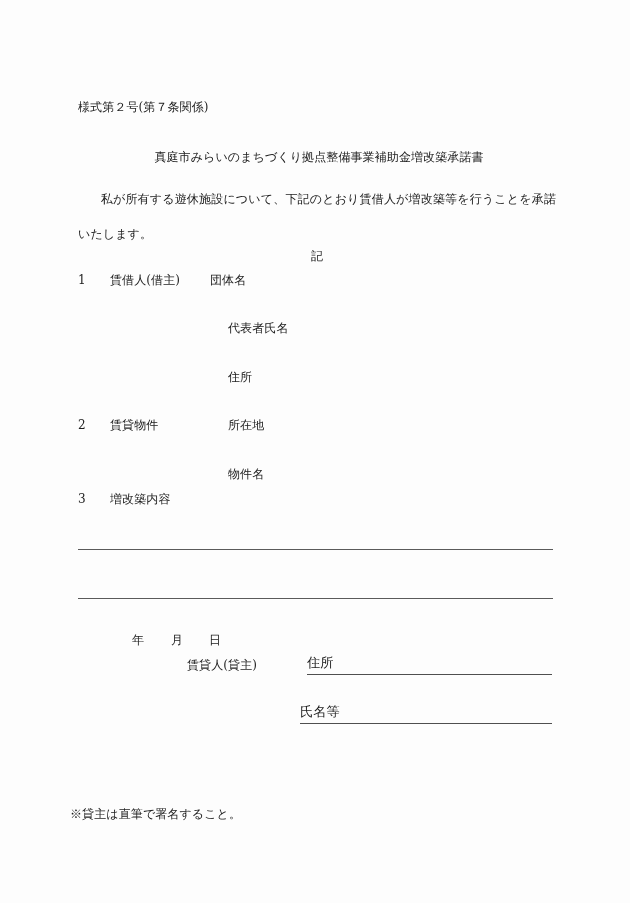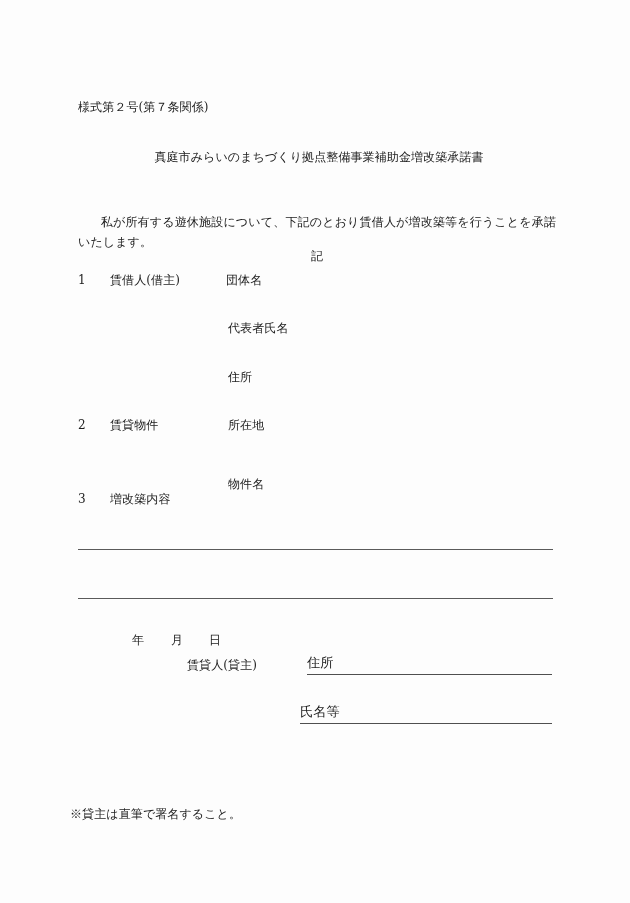--- a/index.html
+++ b/index.html
@@ -45,26 +45,26 @@
     width: 630px;
     text-align: center;
     white-space: nowrap;
     padding-left: 8px;
     box-sizing: border-box;
   }
 
   
   .intro {
     left: 78px;
-    top: 212px;
+    top: 182px;
     width: 478px;
     white-space: normal;
     text-align: justify;
     text-justify: inter-ideograph;
-    line-height: 20px;
+    line-height: 35px;
     text-indent: 1.9em;
   }
 
   
   .kistamp {
     left: 0;
     top: 244px;
     width: 630px;
     text-align: center;
     padding-left: 4px;
@@ -72,21 +72,21 @@
   }
 
   
   .row-num {
     left: 78px;
   }
   .row-label {
     left: 110px;
   }
   .row-sub-a {
-    left: 226px;
+    left: 210px;
   }
   .row-sub-b {
     left: 228px;
   }
 
   
   .rule {
     position: absolute;
     left: 78px;
     width: 475px;
@@ -163,21 +163,21 @@
 
   <div class="t row-num" style="top:268px;">1</div>
   <div class="t row-label" style="top:268px;">賃借人(借主)</div>
   <div class="t row-sub-a" style="top:268px;">団体名</div>
   <div class="t row-sub-b" style="top:316px;">代表者氏名</div>
   <div class="t row-sub-b" style="top:365px;">住所</div>
 
   <div class="t row-num" style="top:413px;">2</div>
   <div class="t row-label" style="top:413px;">賃貸物件</div>
   <div class="t row-sub-b" style="top:413px;">所在地</div>
-  <div class="t row-sub-b" style="top:472px;">物件名</div>
+  <div class="t row-sub-b" style="top:462px;">物件名</div>
 
   <div class="t row-num" style="top:487px;">3</div>
   <div class="t row-label" style="top:487px;">増改築内容</div>
 
   <div class="rule rule-1"></div>
   <div class="rule rule-2"></div>
 
   <div class="t date-y">年</div>
   <div class="t date-m">月</div>
   <div class="t date-d">日</div>

